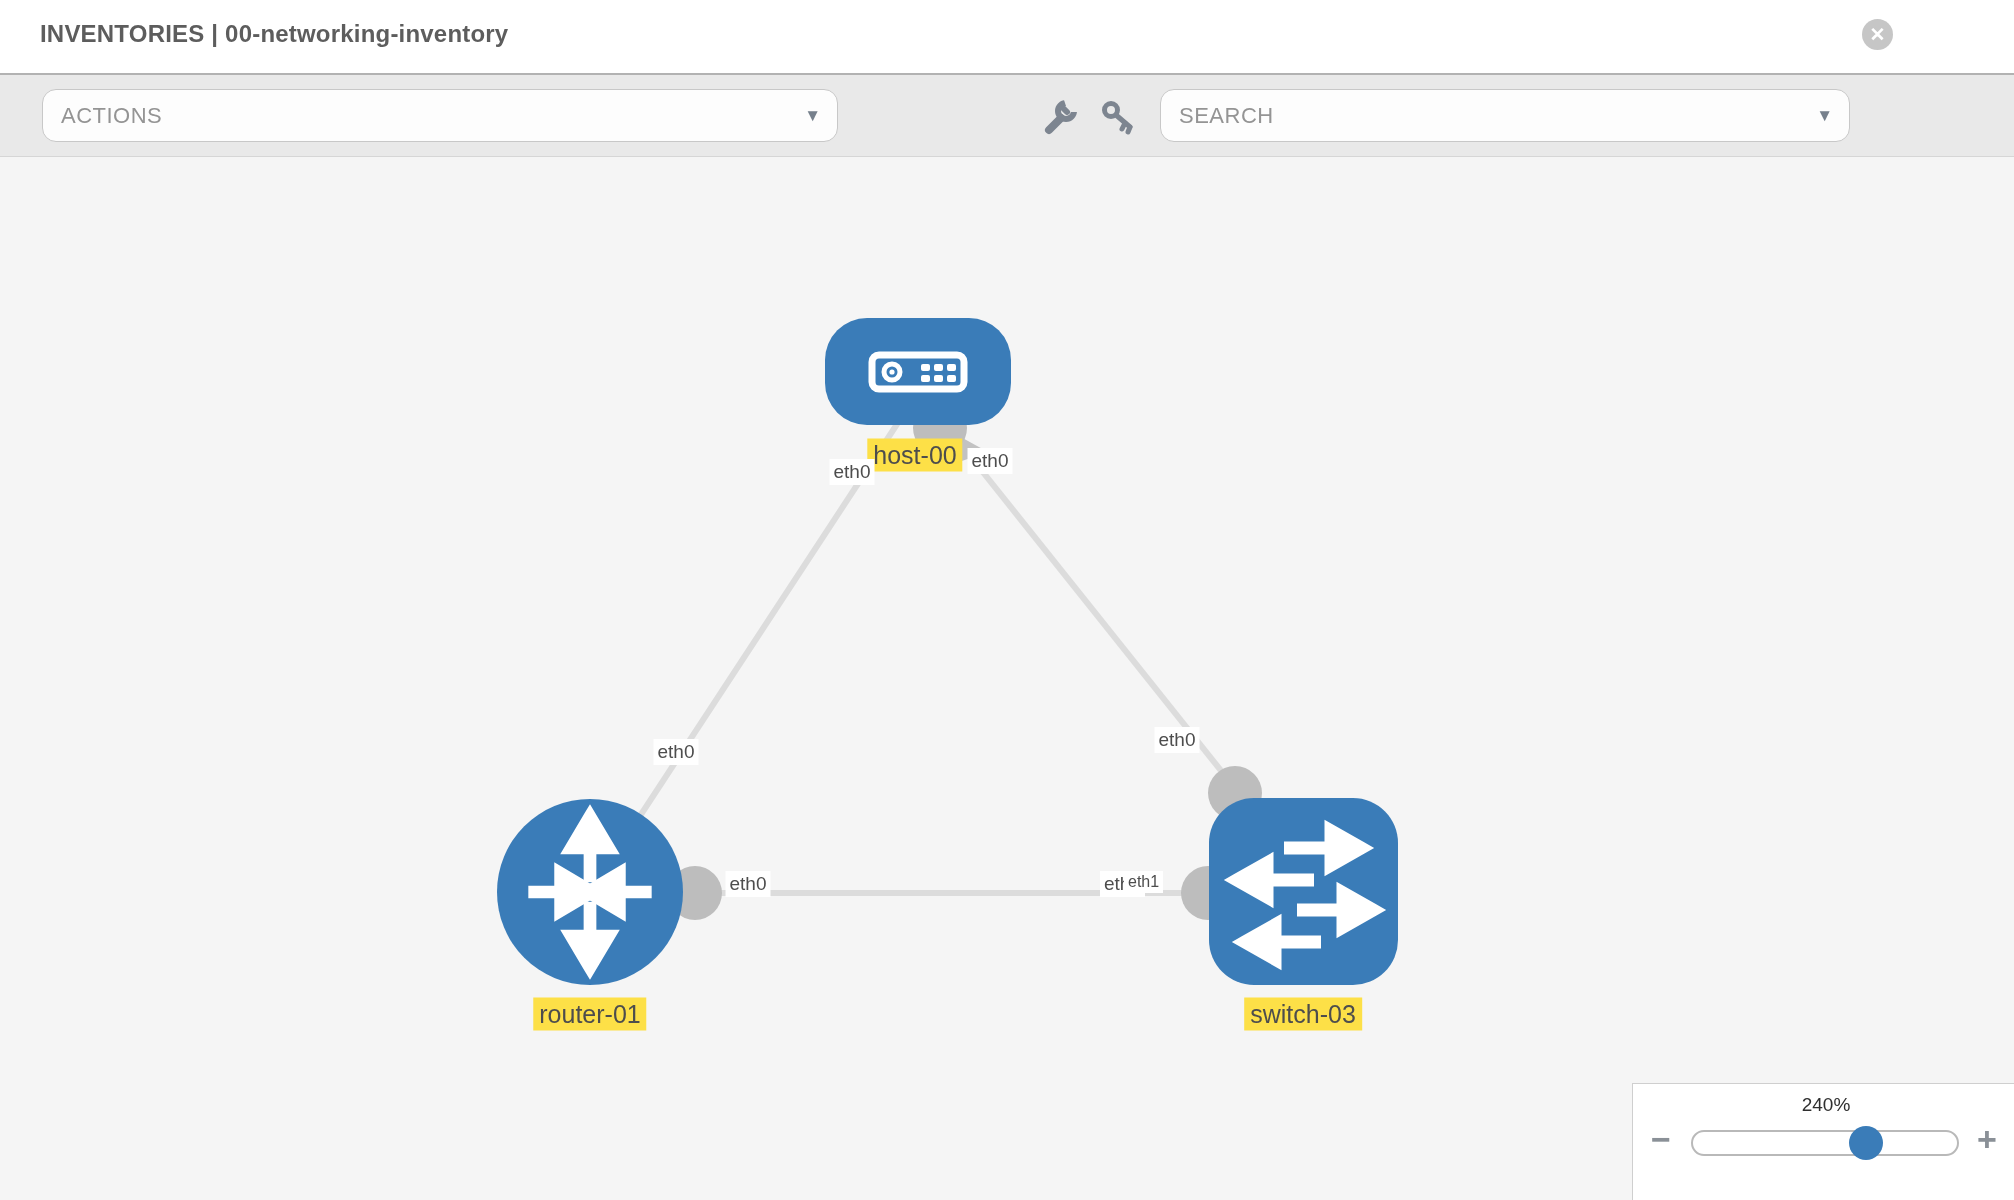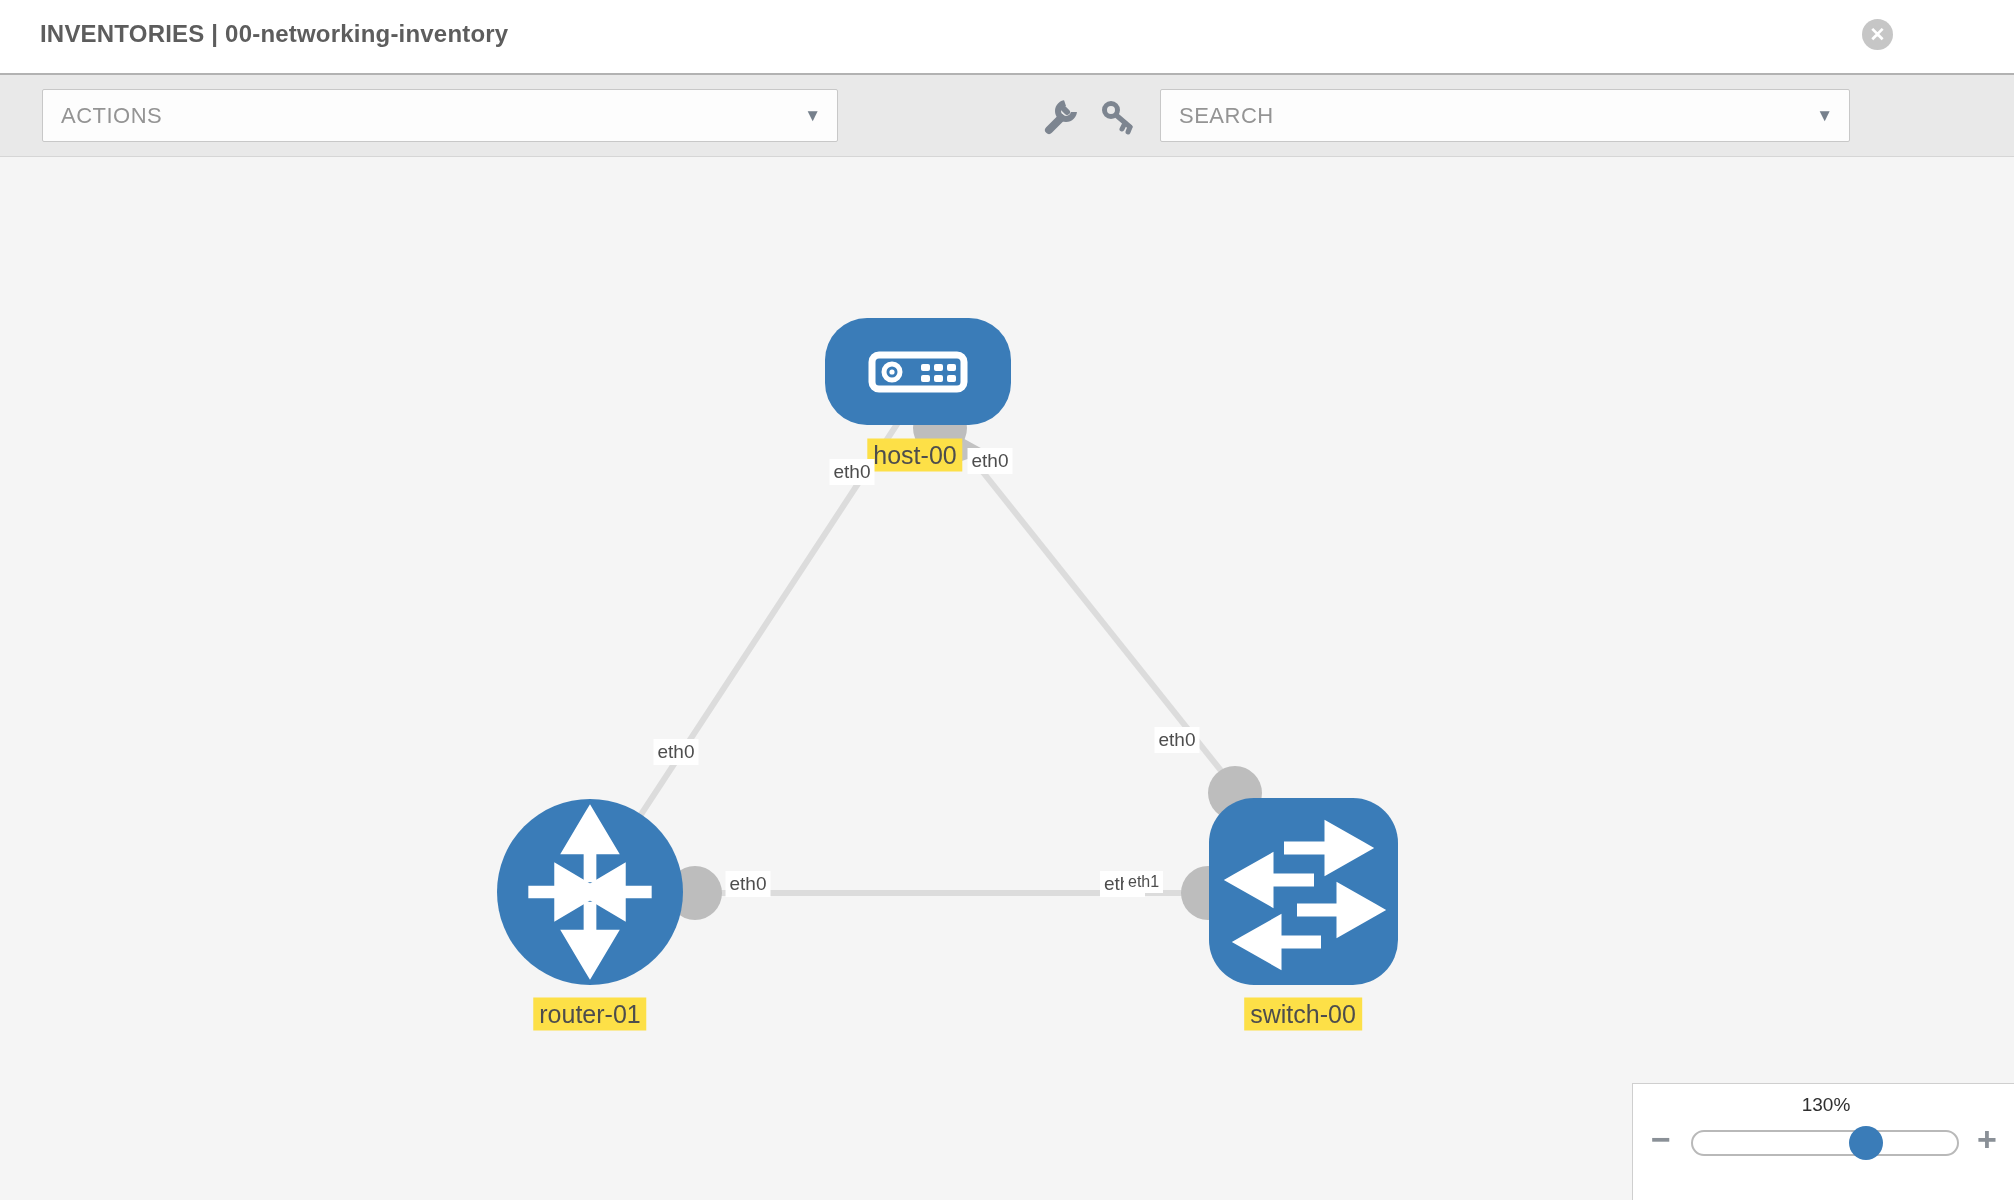--- a/index.html
+++ b/index.html
@@ -10,21 +10,21 @@
   .header { position:absolute; left:0; top:0; width:100%; height:73px; background:#ffffff; }
   .header-title { position:absolute; left:40px; top:20px; font-size:24px; font-weight:bold; color:#5d5d5d; letter-spacing:0.2px; }
   .close-btn { position:absolute; left:1862px; top:19px; width:31px; height:31px; border-radius:50%;
                background:#c6c6c6; color:#ffffff; font-size:19px; font-weight:bold; line-height:31px;
                text-align:center; cursor:pointer; }
 
   
   .toolbar { position:absolute; left:0; top:73px; width:100%; height:84px; background:#e9e9e9;
              border-top:2px solid #b2b2b2; border-bottom:1px solid #d6d6d6; }
   .select-box { position:absolute; top:14px; height:53px; background:#fdfdfd; border:1px solid #c8c8c8;
-                border-radius:2px; display:flex; align-items:center; padding:0 18px; cursor:pointer; }
+                border-radius:14px; display:flex; align-items:center; padding:0 18px; cursor:pointer; }
   .select-box .label { font-size:22px; color:#949494; letter-spacing:0.5px; }
   .select-box .caret { position:absolute; right:16px; top:50%; transform:translateY(-50%);
                        font-size:17px; color:#76808c; }
   .actions-box { left:42px; width:796px; }
   .search-box  { left:1160px; width:690px; }
   .tool-icon { position:absolute; top:24px; width:36px; height:36px; cursor:pointer; }
   .wrench-icon { left:1042px; }
   .key-icon { left:1100px; }
 
   
@@ -163,35 +163,35 @@
           <line x1="88" y1="112" x2="140" y2="112"></line>
             <polygon points="164,112 134,95 134,129"></polygon>
           <line x1="112" y1="144" x2="60" y2="144"></line>
             <polygon points="36,144 66,127 66,161"></polygon>
         </g>
       </svg>
     </div>
 
     <div class="nlabel lbl-host">host-00</div>
     <div class="nlabel lbl-router">router-01</div>
-    <div class="nlabel lbl-switch">switch-00</div>
+    <div class="nlabel lbl-switch">switch-03</div>
 
     <div class="ilabel if-l1-host">eth0</div>
     <div class="ilabel if-l1-router">eth0</div>
     <div class="ilabel if-l2-host">eth0</div>
     <div class="ilabel if-l2-switch">eth0</div>
     <div class="ilabel if-l3-router">eth0</div>
     <div class="if-overlap">
       <span class="back">eth0</span>
       <span class="front">eth1</span>
     </div>
   </div>
 
   <div class="zoom-panel">
-    <div class="zoom-percent">130%</div>
+    <div class="zoom-percent">240%</div>
     <div class="zoom-minus">−</div>
     <div class="zoom-track">
       <div class="zoom-thumb"></div>
     </div>
     <div class="zoom-plus">+</div>
   </div>
 
 </div>
 
 </body></html>

